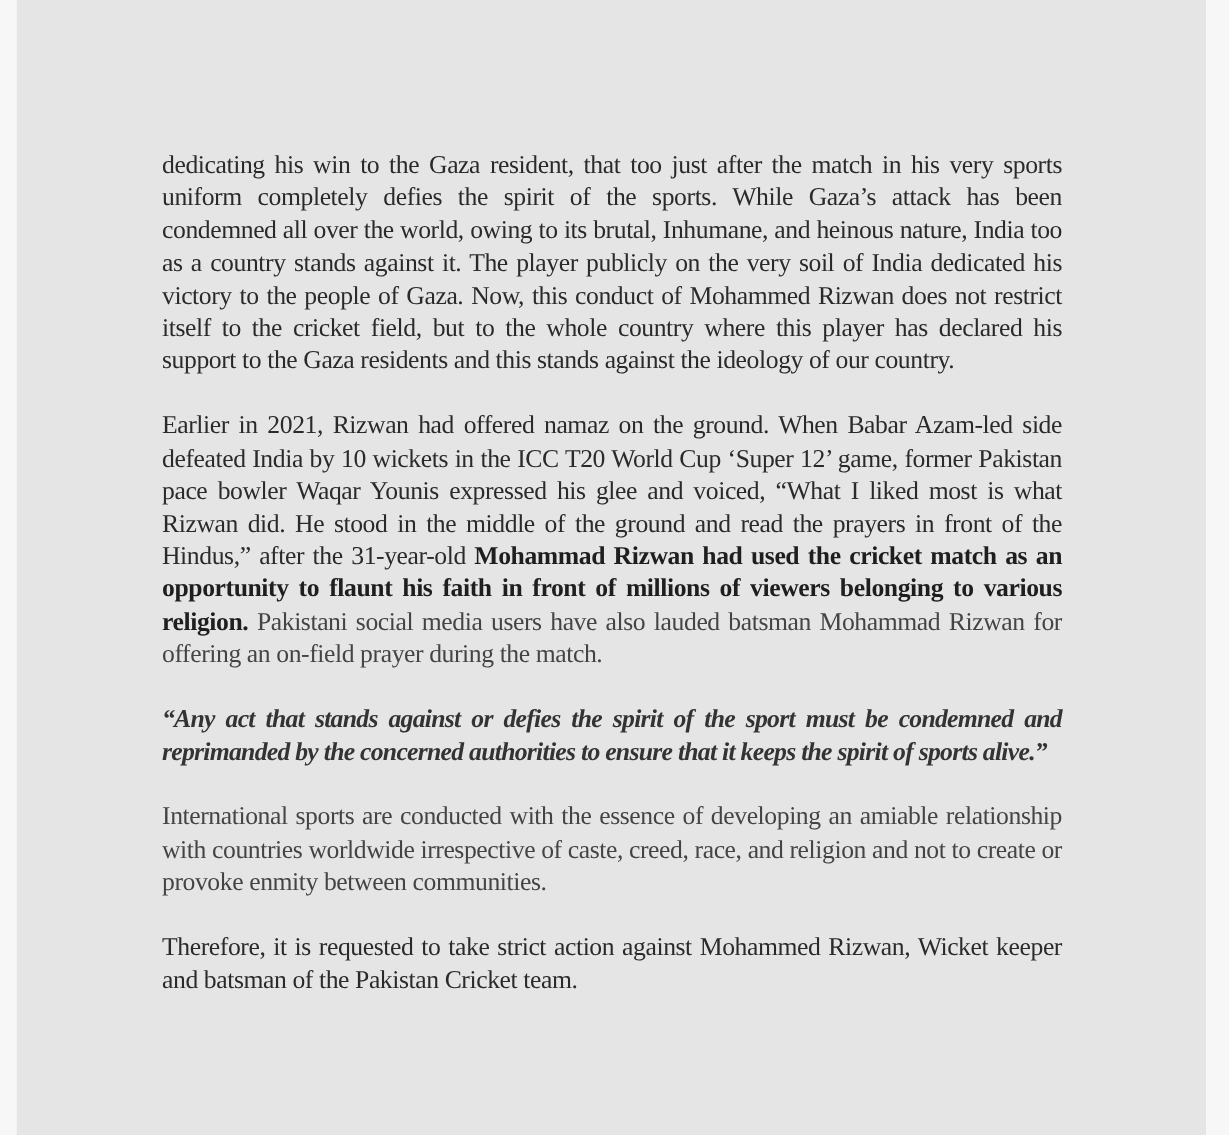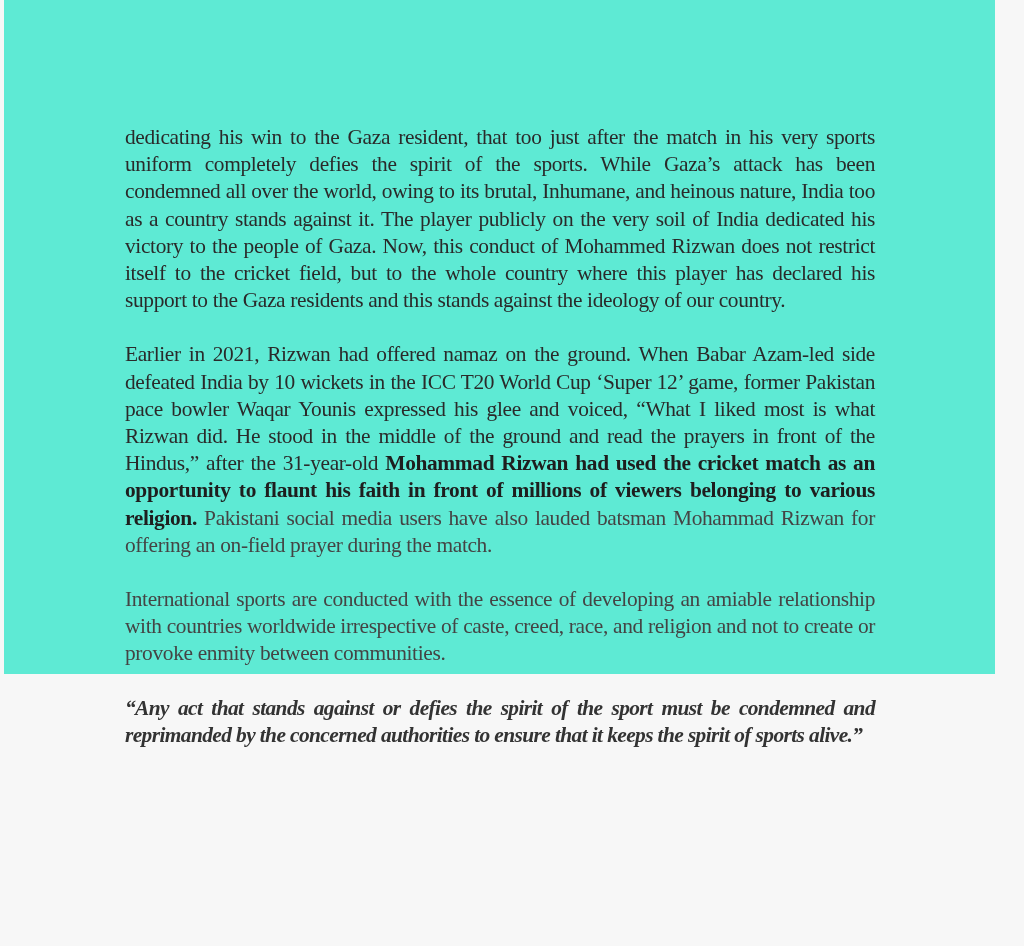--- a/index.html
+++ b/index.html
@@ -5,25 +5,25 @@
     html, body {
       margin: 0;
       padding: 0;
       width: 1024px;
       height: 946px;
       background: #f7f7f7;
       overflow: hidden;
     }
     .page {
       position: absolute;
-      left: 4px;
+      left: 14px;
       top: 0;
       width: 991px;
-      height: 674px;
-      background: #5eead4;
+      height: 946px;
+      background: #e5e5e5;
     }
     .content {
       position: absolute;
       left: 121px;
       top: 124px;
       width: 750px;
       font-family: "Liberation Serif", serif;
       font-size: 21.4px;
       line-height: 27.2px;
       color: #2a2a2a;
@@ -51,18 +51,19 @@
   </style>
 </head>
 <body>
 
 <div class="page">
   <div class="content">
     <p class="para">dedicating his win to the Gaza resident, that too just after the match in his very sports uniform completely defies the spirit of the sports. While Gaza’s attack has been condemned all over the world, owing to its brutal, Inhumane, and heinous nature, India too as a country stands against it. The player publicly on the very soil of India dedicated his victory to the people of Gaza. Now, this conduct of Mohammed Rizwan does not restrict itself to the cricket field, but to the whole country where this player has declared his support to the Gaza residents and this stands against the ideology of our country.</p>
 
     <p class="para"><span>Earlier in 2021, Rizwan had offered namaz on the ground. When Babar Azam-led side defeated India by 10 wickets in the ICC T20 World Cup ‘Super 12’ game, former Pakistan pace bowler Waqar Younis expressed his glee and voiced, “What I liked most is what Rizwan did. He stood in the middle of the ground and read the prayers in front of the Hindus,” after the 31-year-old </span><span class="bold">Mohammad Rizwan had used the cricket match as an opportunity to flaunt his faith in front of millions of viewers belonging to various religion.</span><span class="lighter"> Pakistani social media users have also lauded batsman Mohammad Rizwan for offering an on-field prayer during the match.</span></p>
 
+    <p class="para quote">“Any act that stands against or defies the spirit of the sport must be condemned and reprimanded by the concerned authorities to ensure that it keeps the spirit of sports alive.”</p>
+
     <p class="para lighter">International sports are conducted with the essence of developing an amiable relationship with countries worldwide irrespective of caste, creed, race, and religion and not to create or provoke enmity between communities.</p>
 
-    <p class="para quote">“Any act that stands against or defies the spirit of the sport must be condemned and reprimanded by the concerned authorities to ensure that it keeps the spirit of sports alive.”</p>
-
+    <p class="para">Therefore, it is requested to take strict action against Mohammed Rizwan, Wicket keeper and batsman of the Pakistan Cricket team.</p>
   </div>
 </div>
 
 </body></html>

